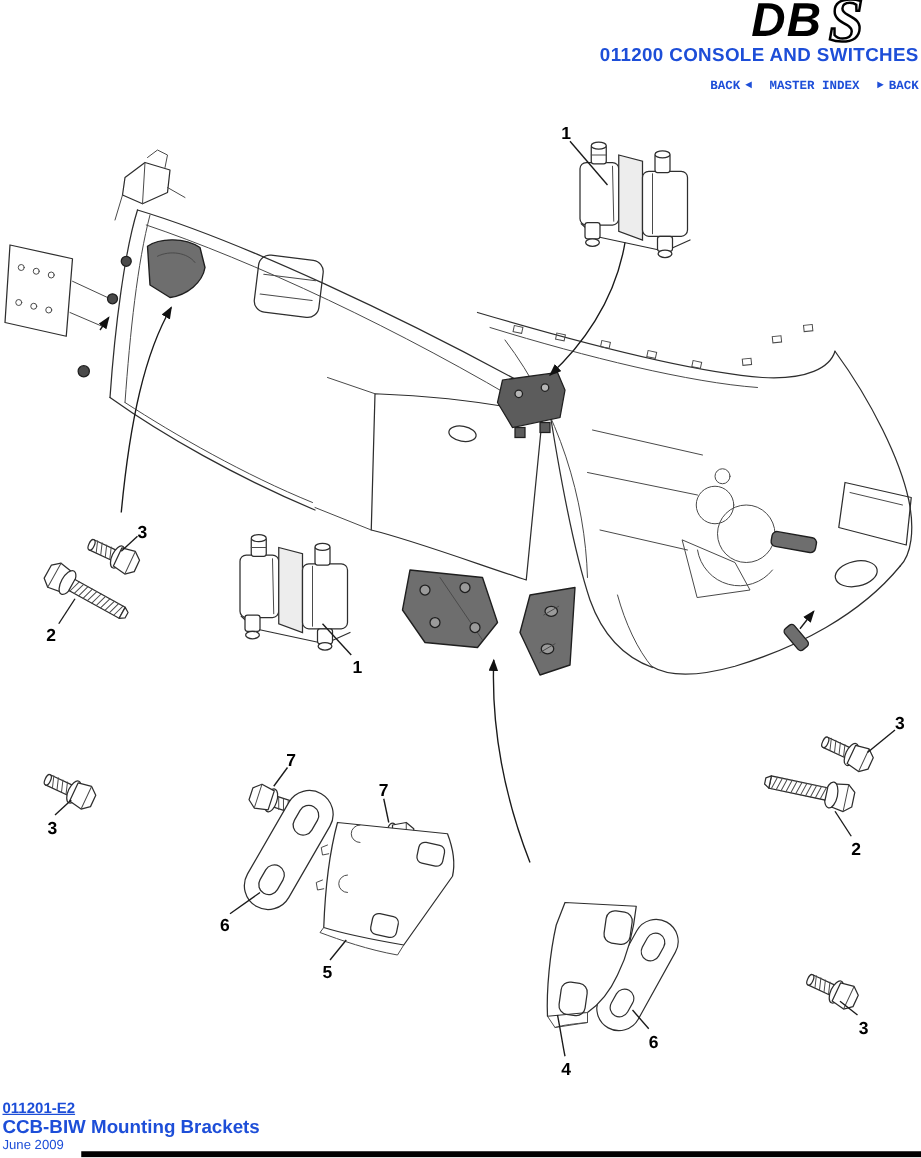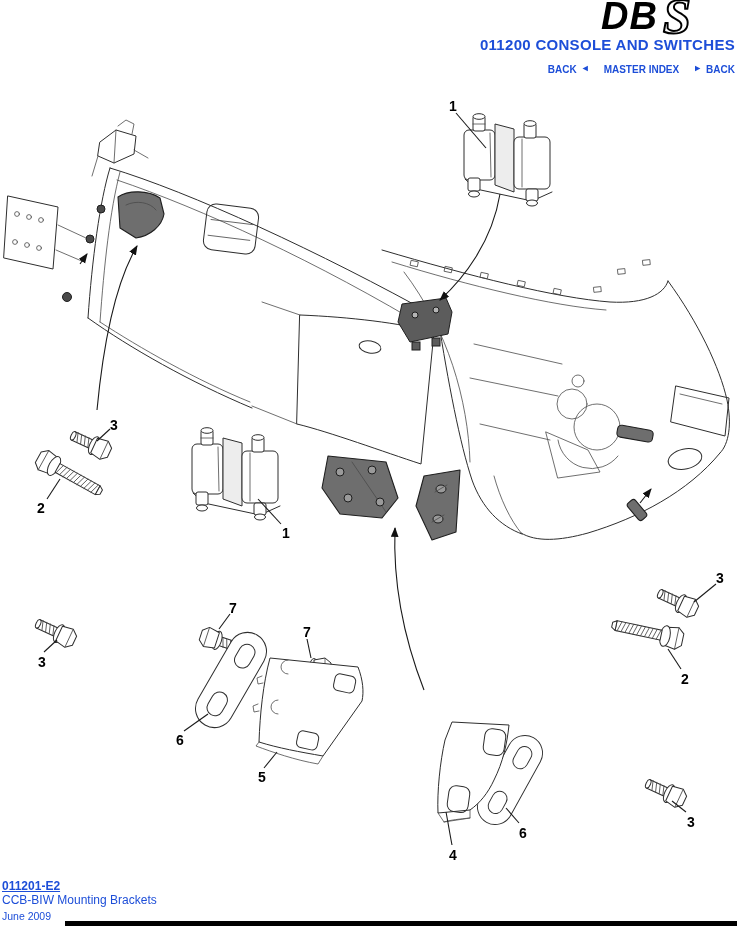--- a/index.html
+++ b/index.html
@@ -4,39 +4,39 @@
 <style>
   html,body{margin:0;padding:0;background:#fff;}
   #page{position:relative;width:737px;height:926px;background:#fff;overflow:hidden;
         font-family:"Liberation Sans",sans-serif;color:#1d4ed8;}
 
   
   .logo{position:absolute;top:-2px;right:0;width:140px;height:40px;}
   .page-title{position:absolute;top:36px;right:2px;font-size:15px;font-weight:bold;
               letter-spacing:.3px;white-space:nowrap;}
   .nav{position:absolute;top:64px;right:2px;font-size:10px;font-weight:bold;
-       display:flex;align-items:flex-start;white-space:nowrap;}
+       display:flex;align-items:flex-start;white-space:nowrap;font-family:Liberation Mono, monospace;}
   .nav .navitem{cursor:pointer;}
   .nav .gap{display:inline-block;width:14px;}
   .nav .arr{font-size:9px;position:relative;top:-1px;}
 
   
   .diagram{position:absolute;left:0;top:88px;width:737px;height:786px;}
   .ln{fill:none;stroke:#2e2e2e;stroke-width:1;stroke-linecap:round;stroke-linejoin:round;}
   .lnt{fill:none;stroke:#4a4a4a;stroke-width:.8;stroke-linecap:round;}
   .wfill{fill:#fff;stroke:#2e2e2e;stroke-width:1;stroke-linejoin:round;}
   .gfill{fill:#ededed;stroke:#2e2e2e;stroke-width:1;}
   .dark{fill:#6e6e6e;stroke:#1f1f1f;stroke-width:1.1;stroke-linejoin:round;}
   .dark2{fill:#5c5c5c;stroke:#1f1f1f;stroke-width:1;}
   .leader{fill:none;stroke:#1a1a1a;stroke-width:1.1;}
   .callout{font:bold 14px "Liberation Sans",sans-serif;fill:#000;text-anchor:middle;}
 
   
   .doc-number{position:absolute;left:2px;top:879px;font-size:12px;font-weight:bold;text-decoration:underline;}
-  .doc-title{position:absolute;left:2px;top:893px;font-size:12px;font-weight:normal;}
+  .doc-title{position:absolute;left:2px;top:893px;font-size:15px;font-weight:bold;}
   .doc-date{position:absolute;left:2px;top:910px;font-size:10.5px;font-weight:normal;}
   .back-link{position:absolute;right:2px;top:906px;font-size:12px;font-weight:bold;cursor:pointer;}
   .footer-bar{position:absolute;left:65px;right:0;top:921px;height:5px;background:#000;}
 </style>
 </head>
 <body>
 
 <div id="page">
 
   <svg class="logo" viewBox="0 0 140 40">

